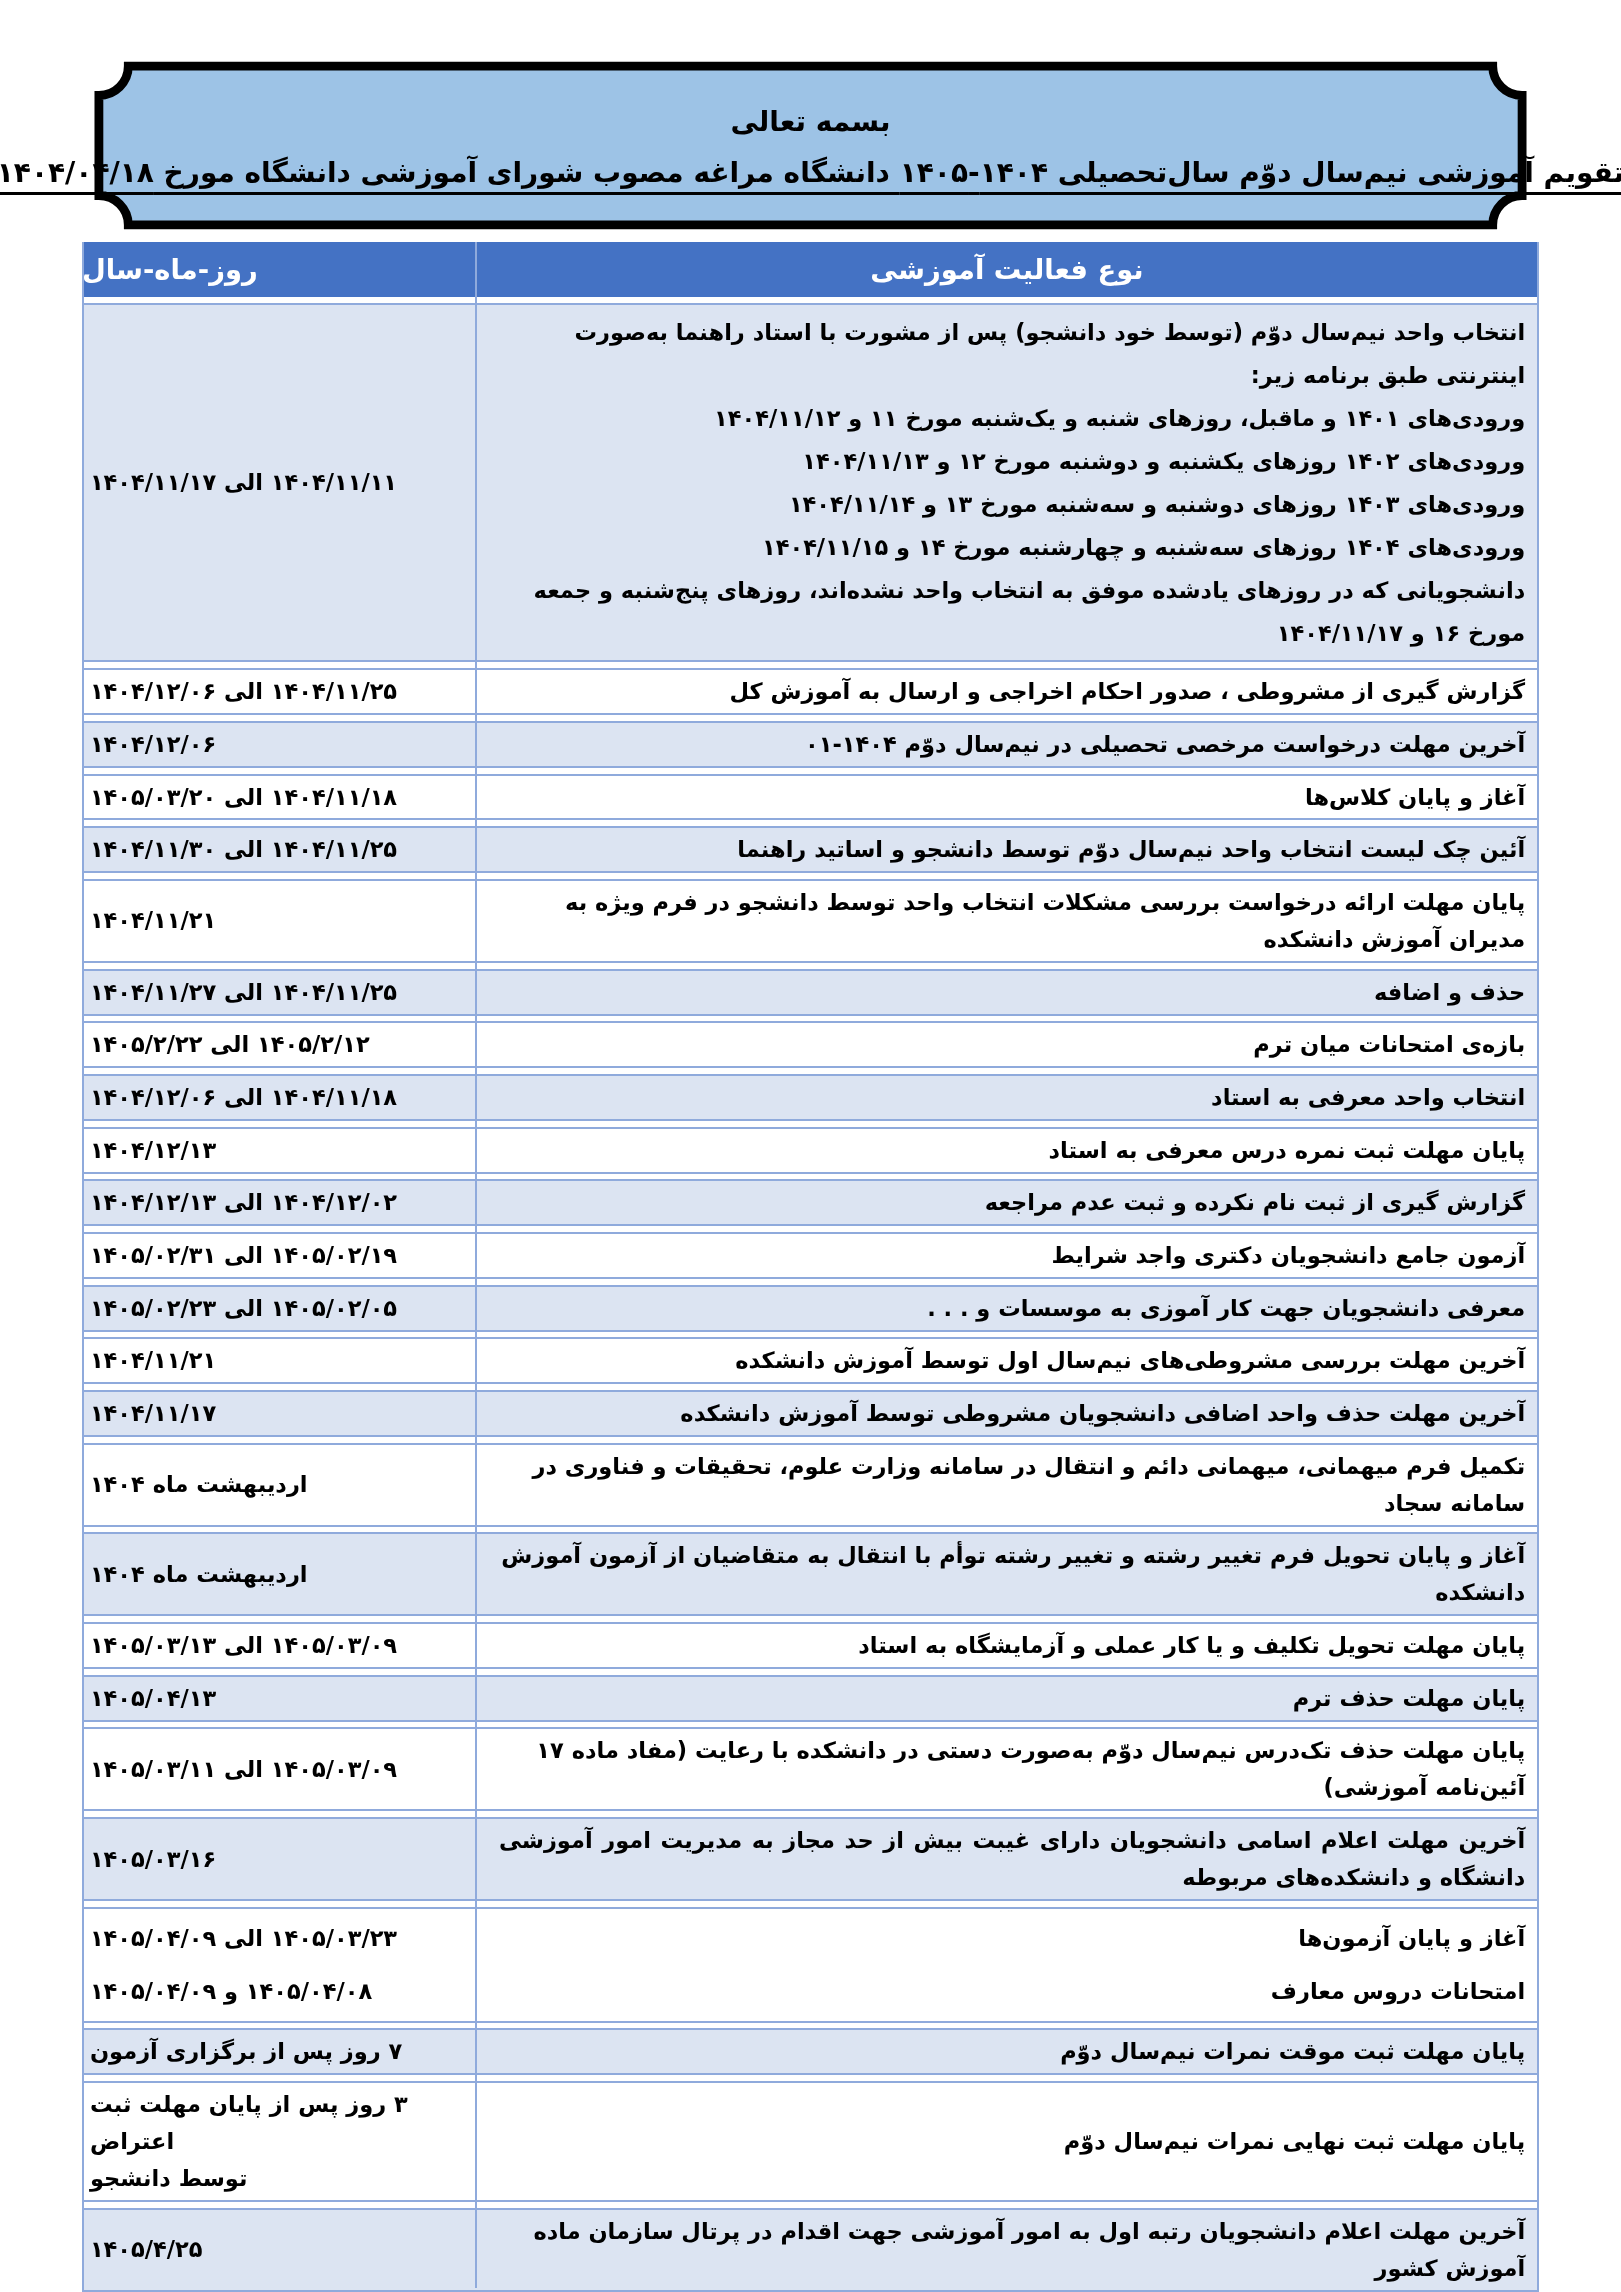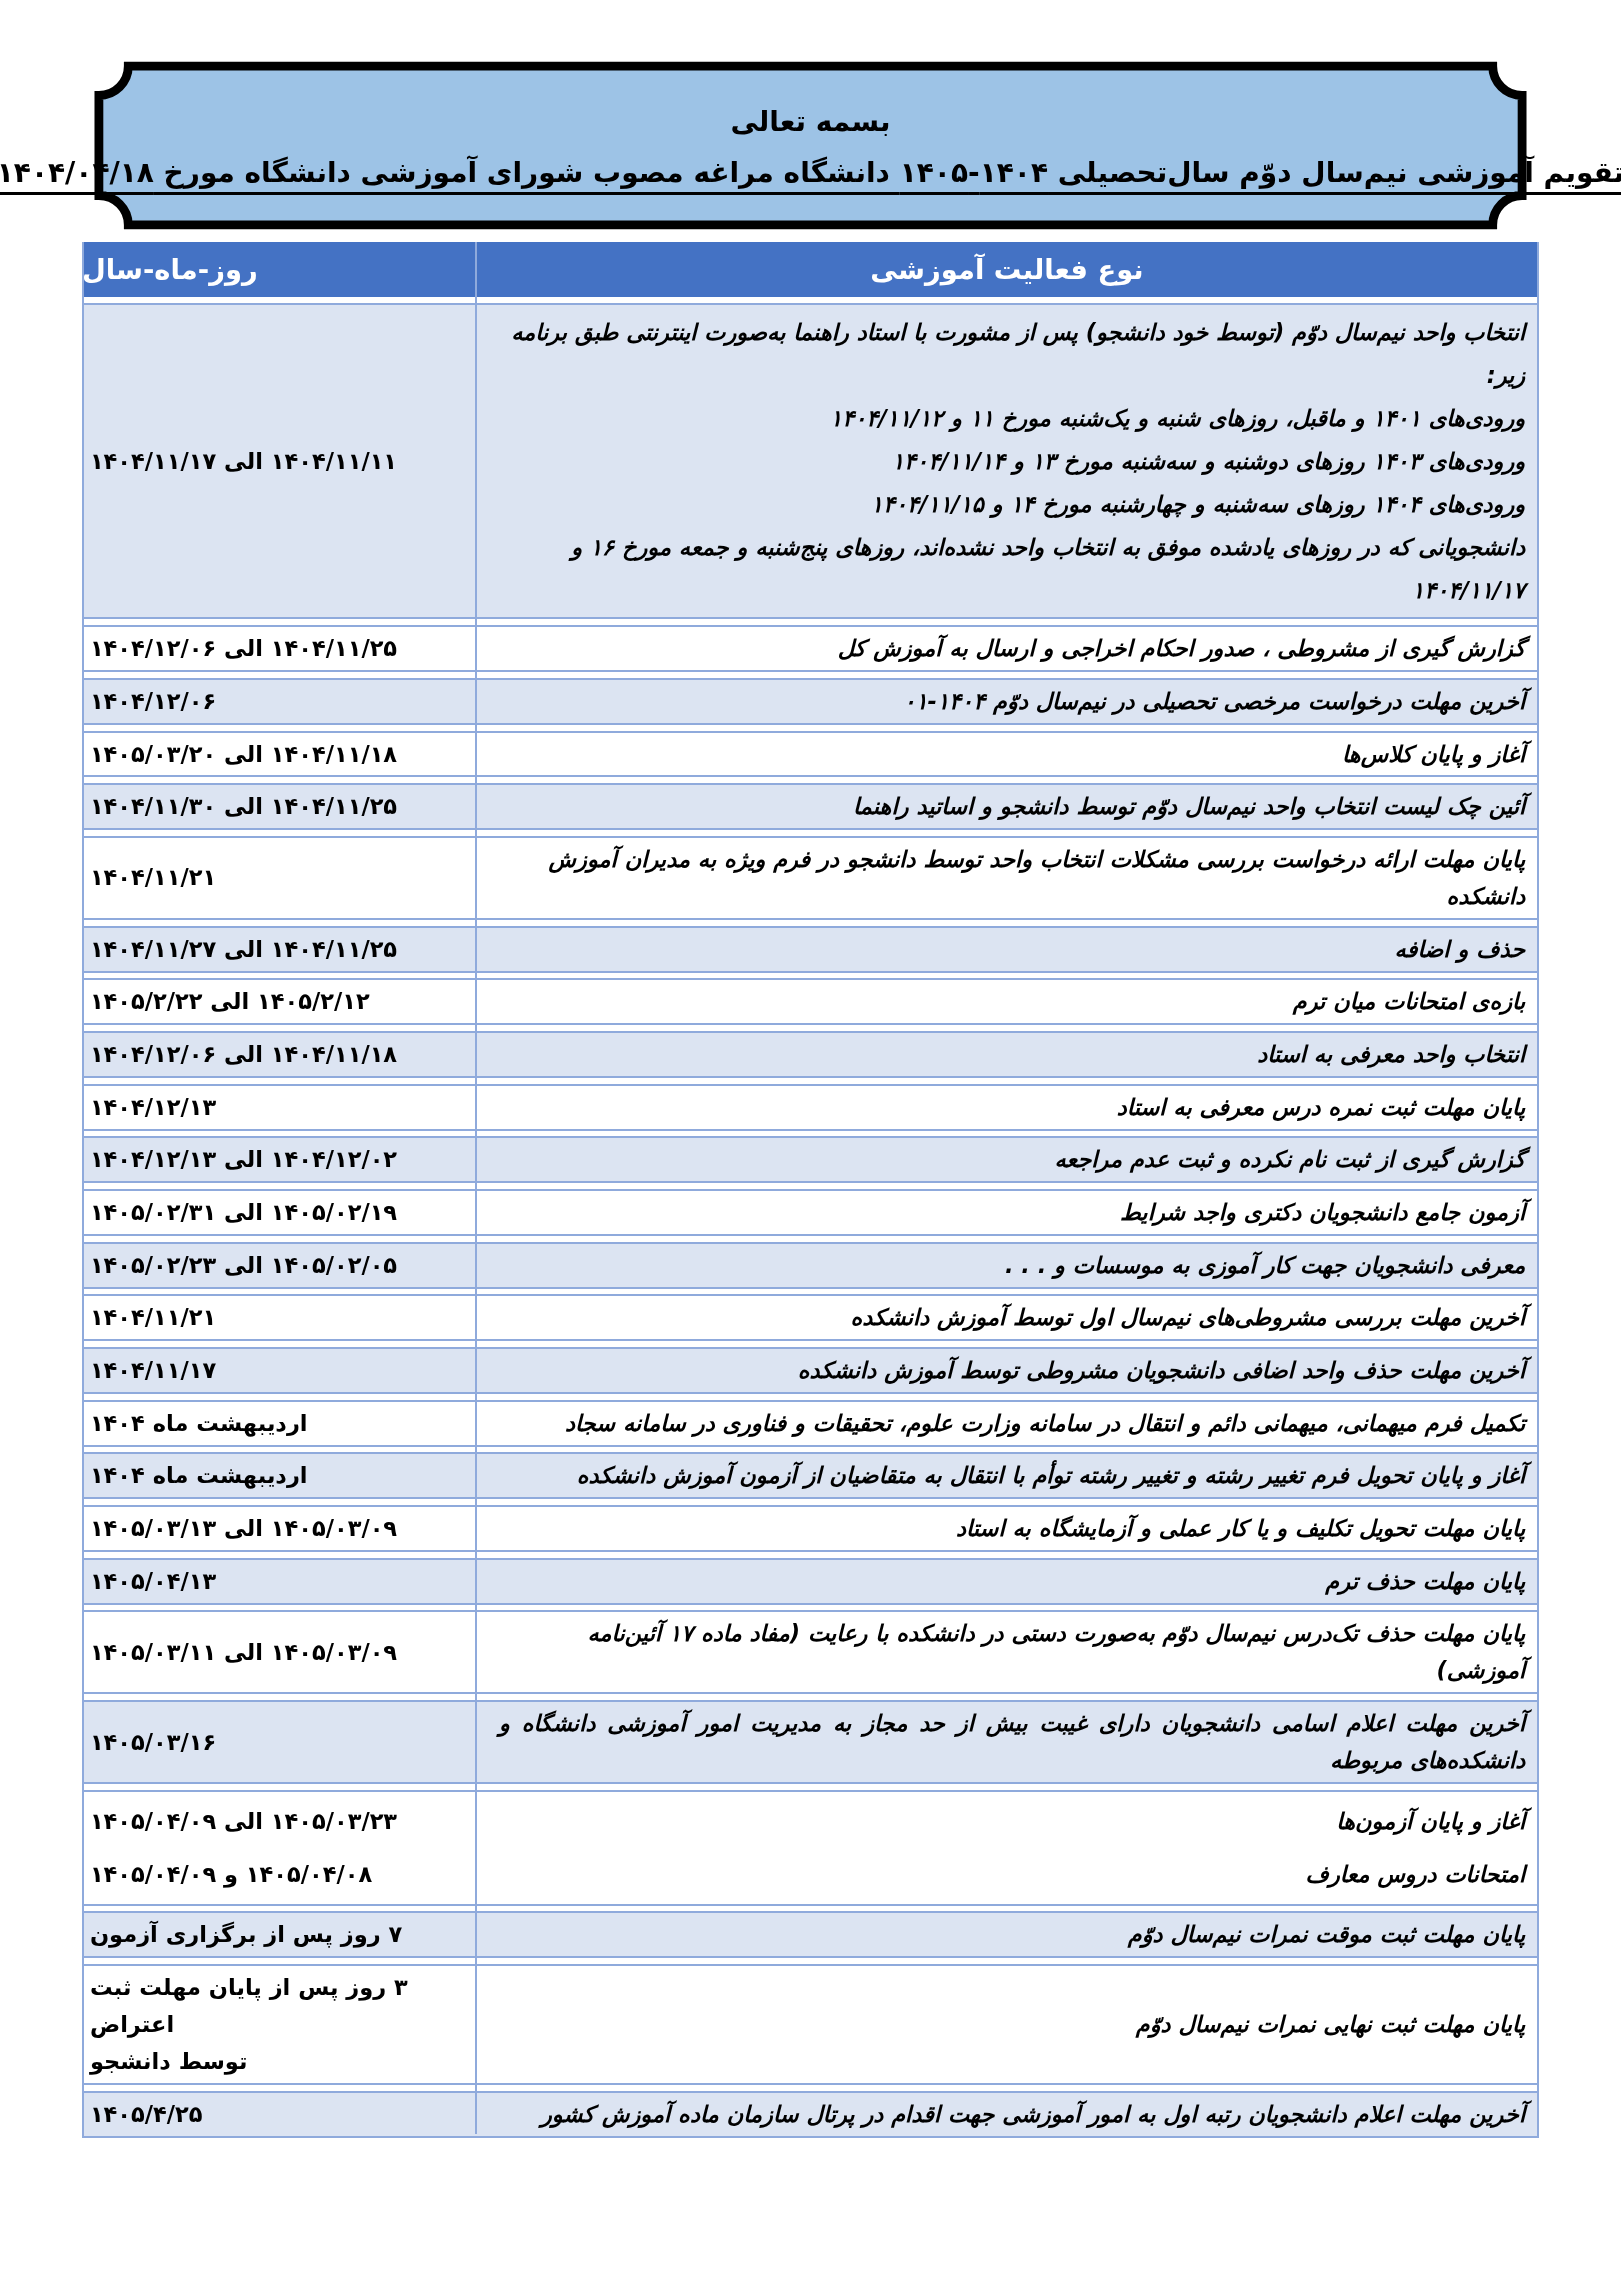--- a/index.html
+++ b/index.html
@@ -69,21 +69,20 @@
   .cell{
     display:flex;flex-direction:column;justify-content:center;
     font-size:22.5px;font-weight:bold;line-height:37px;
     padding:2.9px 0;
     box-sizing:border-box;
   }
   .cell.activity{
     flex:1 1 auto;
     padding-right:11.8px;padding-left:24px;
     text-align:right;
-    font-style:italic;
   }
   .cell.date{
     flex:0 0 391px;
     align-items:center;text-align:left;
     padding-right:5.9px;padding-left:5.9px;
   }
   .cell .line{width:100%;}
   .row.big .cell.activity .line{line-height:43px;}
   .row.big .cell{padding-top:5.9px;padding-bottom:5.9px;}
   .row.tall .cell .line{line-height:53px;}
@@ -105,20 +104,21 @@
 <div class="cal-table">
   <div class="thead">
     <div class="th-activity">نوع فعالیت آموزشی</div>
     <div class="th-date">روز-ماه-سال</div>
   </div>
   <div>
       <div class="row alt big">
         <div class="cell activity">
           <div class="line">انتخاب واحد نیم‌سال دوّم (توسط خود دانشجو) پس از مشورت با استاد راهنما به‌صورت اینترنتی طبق برنامه زیر:</div>
           <div class="line">ورودی‌های ۱۴۰۱ و ماقبل، روزهای شنبه و یک‌شنبه مورخ ۱۱ و ۱۴۰۴/۱۱/۱۲</div>
+          <div class="line">ورودی‌های ۱۴۰۲ روزهای یکشنبه و دوشنبه مورخ ۱۲ و ۱۴۰۴/۱۱/۱۳</div>
           <div class="line">ورودی‌های ۱۴۰۳ روزهای دوشنبه و سه‌شنبه مورخ ۱۳ و ۱۴۰۴/۱۱/۱۴</div>
           <div class="line">ورودی‌های ۱۴۰۴ روزهای سه‌شنبه و چهارشنبه مورخ ۱۴ و ۱۴۰۴/۱۱/۱۵</div>
           <div class="line">دانشجویانی که در روزهای یادشده موفق به انتخاب واحد نشده‌اند، روزهای پنج‌شنبه و جمعه مورخ ۱۶ و ۱۴۰۴/۱۱/۱۷</div>
         </div>
         <div class="cell date">
           <div class="line">۱۴۰۴/۱۱/۱۱ الی ۱۴۰۴/۱۱/۱۷</div>
         </div>
       </div>
       <div class="row">
         <div class="cell activity">

